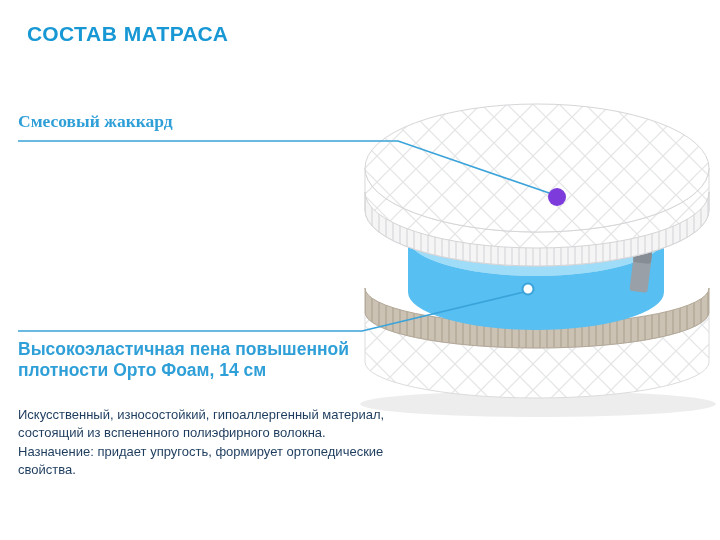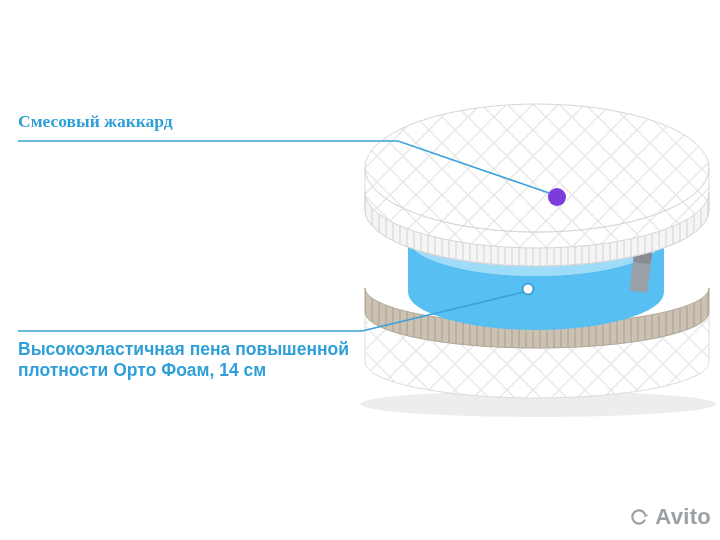--- a/index.html
+++ b/index.html
@@ -72,30 +72,25 @@
       <polyline points="18,141 398,141 552,194" fill="none" stroke-width="1.6" stroke="#3aa3da"></polyline>
       <circle cx="557" cy="197" r="9" fill="#7d3bdc"></circle>
     </g>
 
     <g>
       <polyline points="18,331 362,331 524,292" fill="none" stroke-width="1.6" stroke="#3aa3da"></polyline>
       <circle cx="528" cy="289" r="5.5" fill="#ffffff" stroke="#3aa3da" stroke-width="2"></circle>
     </g>
   </svg>
 
+  <h1 class="title">СОСТАВ МАТРАСА</h1>
 
   <section class="sec s1">
     <h2>Смесовый жаккард</h2>
   </section>
 
   <section class="sec s2">
     <h2>Высокоэластичная пена повышенной плотности Орто Фоам, 14 см</h2>
+    <p>Искусственный, износостойкий, гипоаллергенный материал, состоящий из вспененного полиэфирного волокна. Назначение: придает упругость, формирует ортопедические свойства.</p>
   </section>
 
-  <div class="watermark">
-    <svg class="wm-icon" viewBox="0 0 24 24">
-      <path d="M 18.9 16 A 8 8 0 1 1 18.9 8" fill="none" stroke="#9aa0a6" stroke-width="2.6" stroke-linecap="round"></path>
-      <path d="M 18.9 8.4 L 23.6 9.6 L 18.0 12.6 Z" fill="#9aa0a6"></path>
-    </svg>
-    <span>Avito</span>
-  </div>
 
 </div>
 
 </body></html>

